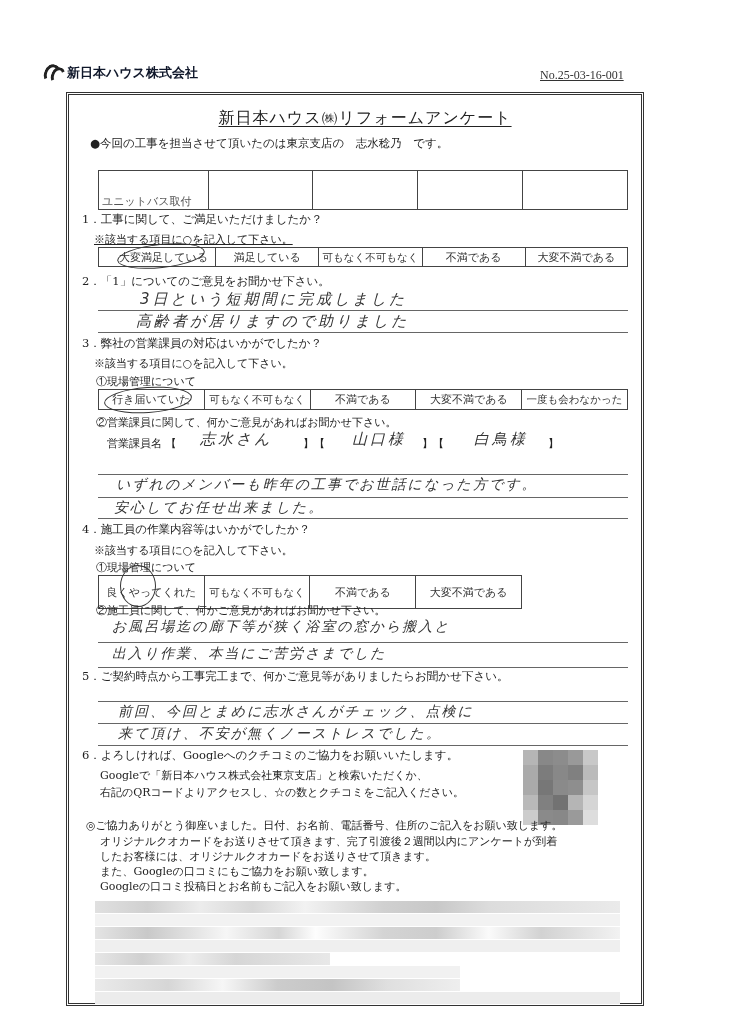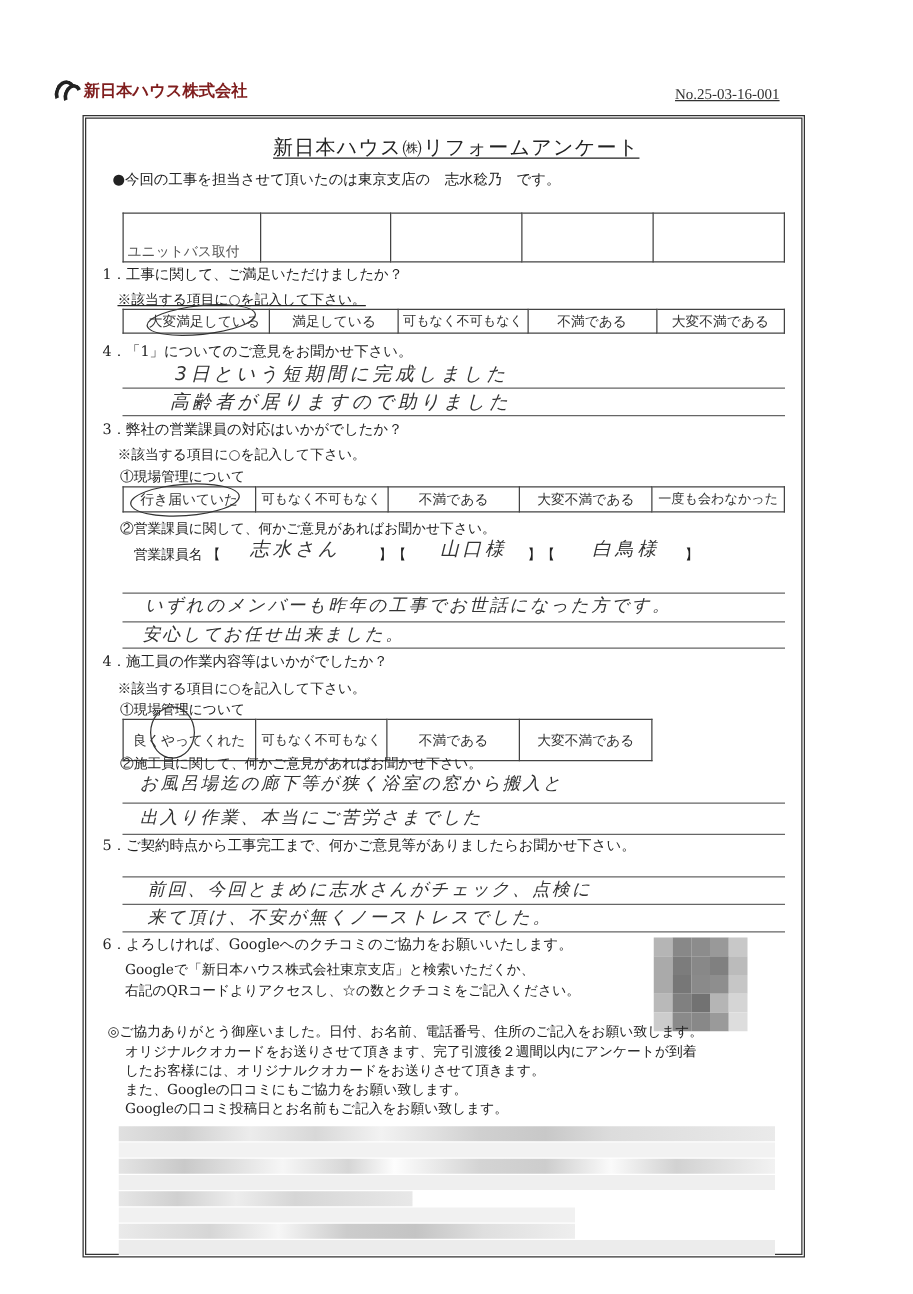--- a/index.html
+++ b/index.html
@@ -4,21 +4,21 @@
 <style>
   html, body { margin:0; padding:0; }
   body {
     width:730px; height:1035px; background:#fff; position:relative; overflow:hidden;
     font-family:"DejaVu Serif", "Liberation Serif", serif; color:#222;
   }
   .abs { position:absolute; }
   .logo { left:44px; top:64px; display:flex; align-items:center; gap:3px; }
   .logo-mark { width:20px; height:18px; position:relative; }
   .logo-mark span { position:absolute; display:block; border:3px solid #222; border-right-color:transparent; border-bottom-color:transparent; border-radius:50%; }
-  .logo-text { font-family:"DejaVu Sans", "Liberation Sans", sans-serif; font-size:13px; font-weight:bold; letter-spacing:0px; color:#7f1d1d; }
+  .logo-text { font-family:"DejaVu Sans", "Liberation Sans", sans-serif; font-size:13px; font-weight:bold; letter-spacing:0px; color:#0f172a; }
   .docno { left:540px; top:68px; font-family:"Liberation Serif", serif; font-size:12px; text-decoration:underline; color:#333; }
   .frame { left:66px; top:92px; width:578px; height:914px; border:3px double #333; box-sizing:border-box; }
   .title { left:0; width:730px; top:108px; text-align:center; font-size:16px; }
   .title span { text-decoration:underline; text-decoration-thickness:1px; text-underline-offset:3px; letter-spacing:1px; }
   .txt { font-size:11.5px; white-space:nowrap; }
   .small { font-size:11px; }
   table.grid { border-collapse:collapse; position:absolute; }
   table.grid td { border:1px solid #444; padding:0; font-size:11px; text-align:center; vertical-align:middle; line-height:11px; color:#333; }
   .hand { font-family:"DejaVu Sans", "Liberation Sans", sans-serif; font-style:italic; color:#333; font-size:15px; letter-spacing:3px; white-space:nowrap; }
   .rule { height:0; border-top:1px solid #666; }
@@ -64,21 +64,21 @@
     <td style="width:107px;padding-left:13px;">大変満足している</td>
     <td style="width:106px;">満足している</td>
     <td style="width:106px;font-size:10.5px;">可もなく不可もなく</td>
     <td style="width:106px;">不満である</td>
     <td style="width:105px;">大変不満である</td>
   </tr>
 </tbody>
   </table>
 <div class="circle" style="left:117px;top:244px;width:86px;height:22px;transform:rotate(-6deg);"></div>
 
-<div class="abs txt" style="left:82px;top:274px;">4．「1」についてのご意見をお聞かせ下さい。</div>
+<div class="abs txt" style="left:82px;top:274px;">2．「1」についてのご意見をお聞かせ下さい。</div>
 <div class="abs hand" style="left:140px;top:290px;">3日という短期間に完成しました</div>
 <div class="abs rule" style="left:98px;top:310px;width:530px;"></div>
 <div class="abs hand" style="left:136px;top:312px;">高齢者が居りますので助りました</div>
 <div class="abs rule" style="left:98px;top:332px;width:530px;"></div>
 
 <div class="abs txt" style="left:82px;top:336px;">3．弊社の営業課員の対応はいかがでしたか？</div>
 <div class="abs small" style="left:94px;top:356px;">※該当する項目に○を記入して下さい。</div>
 <div class="abs small" style="left:96px;top:374px;">①現場管理について</div>
 <table class="grid" style="left:98px;top:389px;width:530px;height:21px;">
   <tbody>

